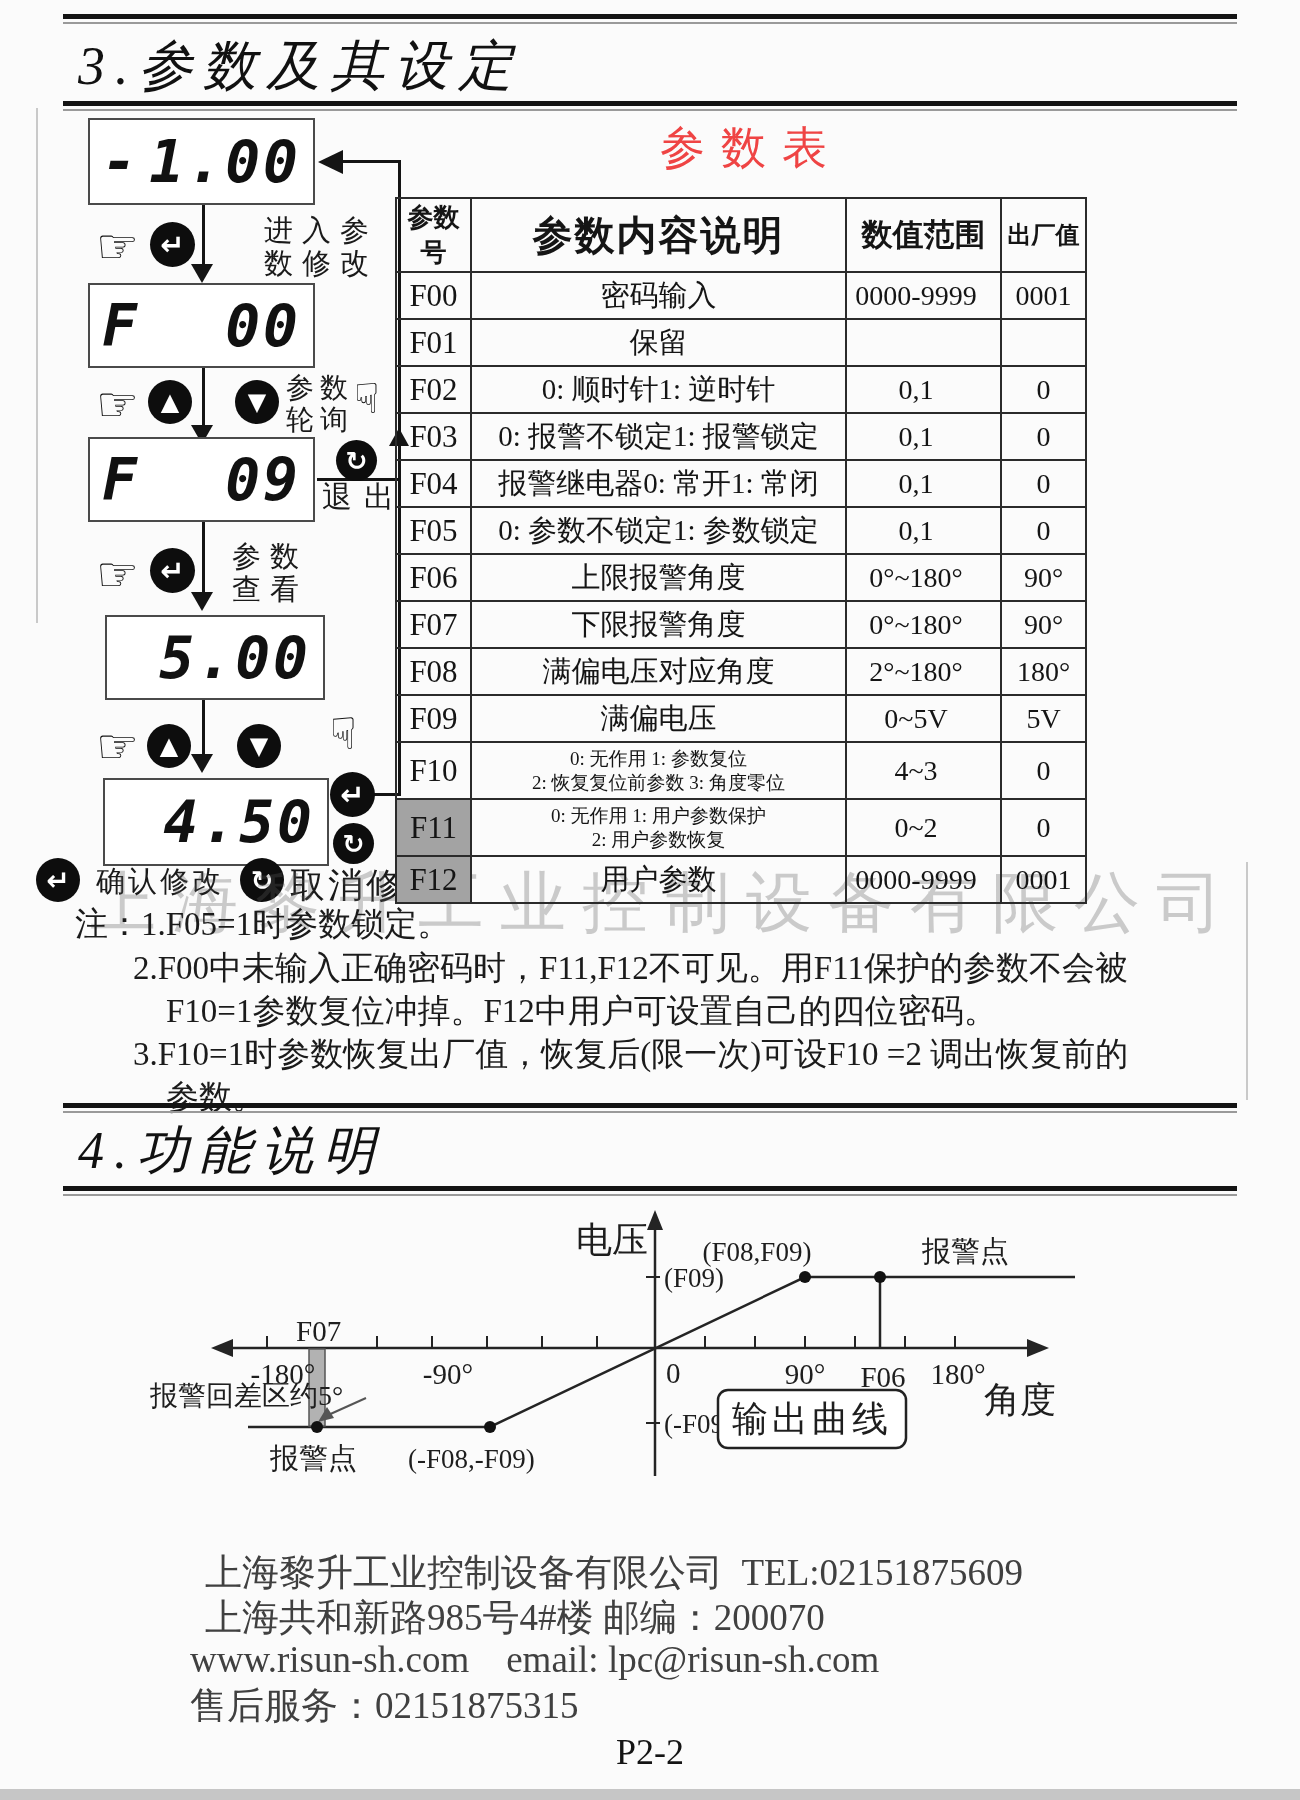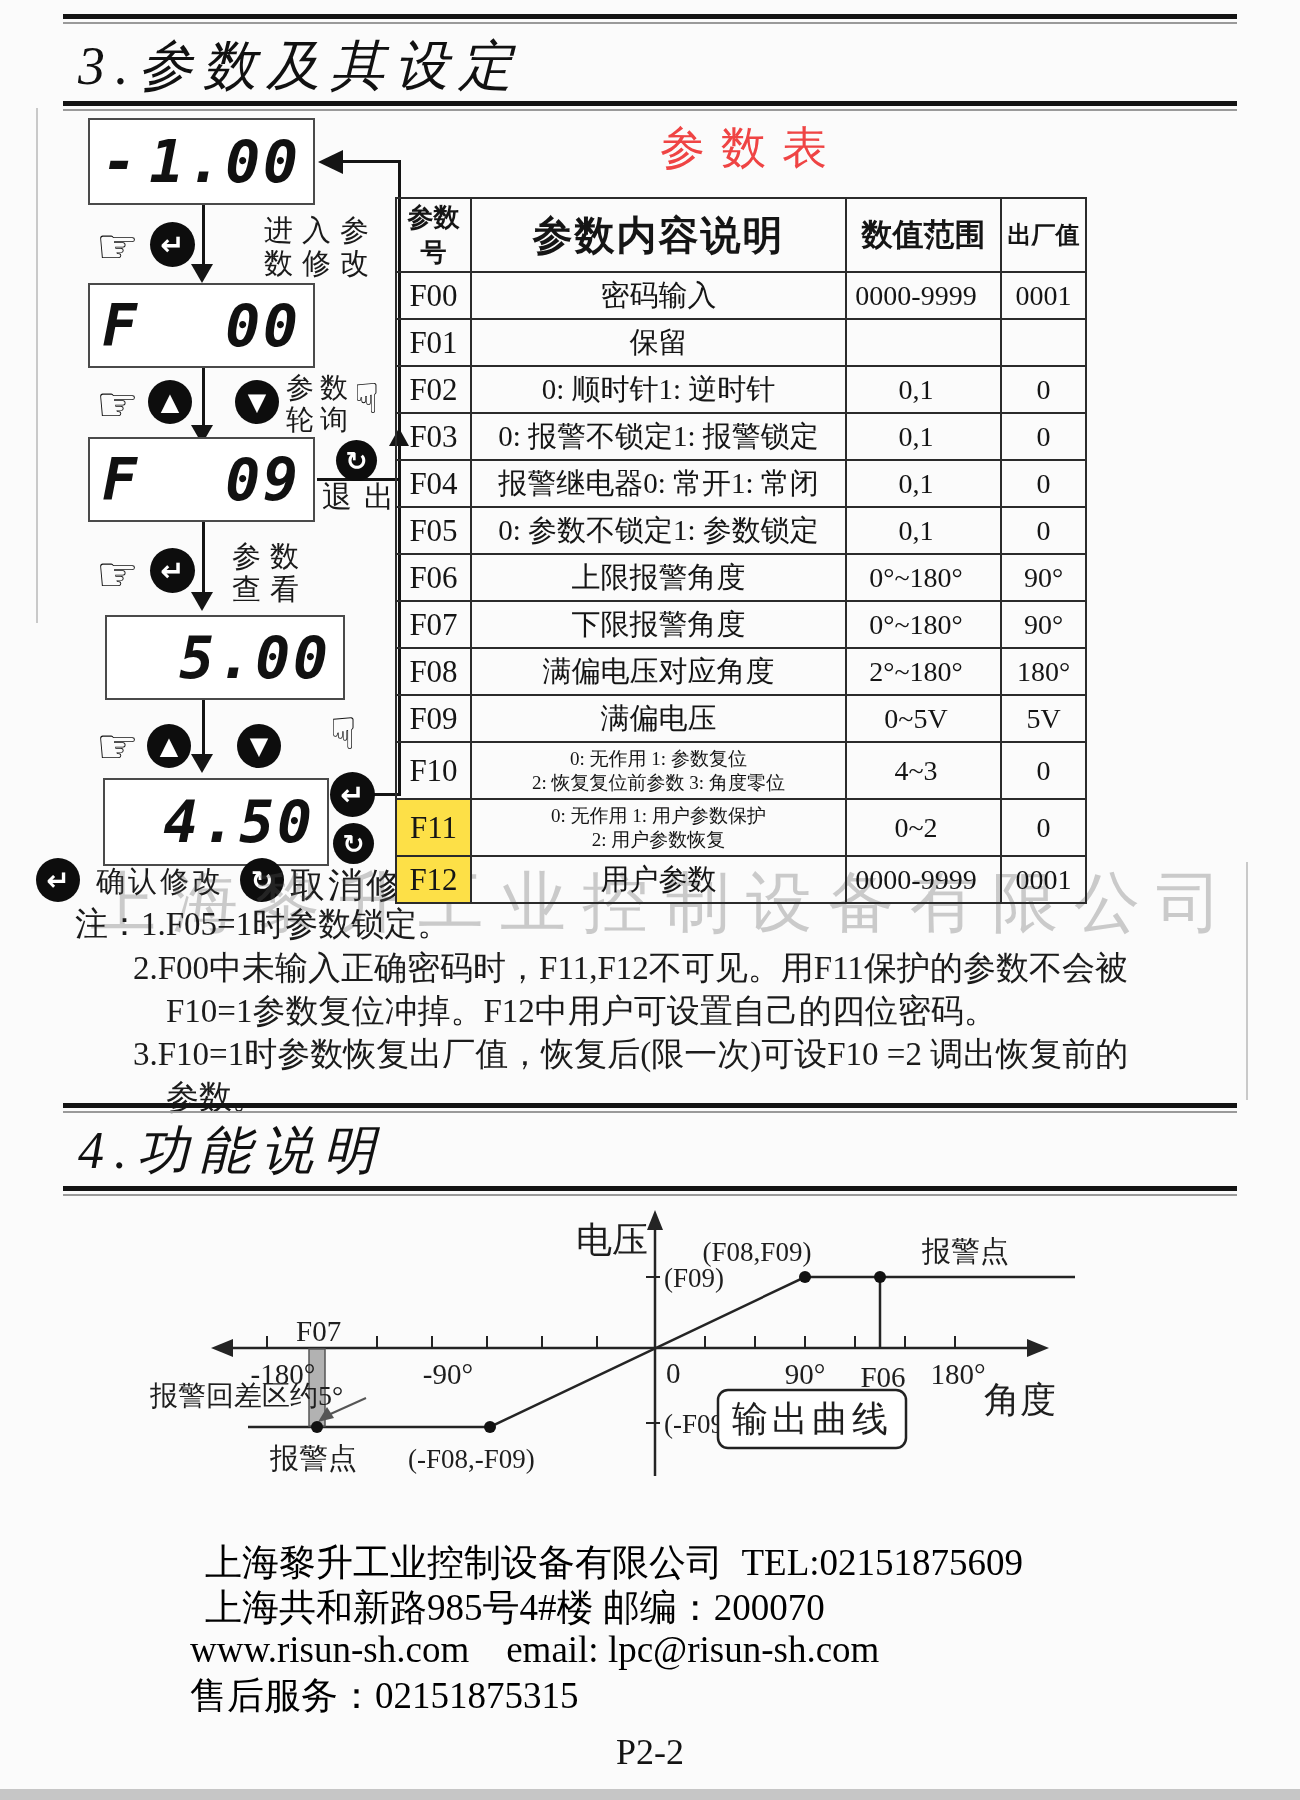--- a/index.html
+++ b/index.html
@@ -39,28 +39,28 @@
   .ptable thead tr{height:48px;}
   .ptable tbody tr{height:47px;}
   .ptable tbody tr.small-row{height:57px;}
   .col-id{width:75px;}  .col-desc{width:375px;} .col-range{width:155px;} .col-def{width:85px;}
   .h-id{font-size:26px;} .h-desc{font-size:40px;letter-spacing:2px;} .h-range{font-size:31px;} .h-def{font-size:24px;}
   .c-id{font-size:31px;}
   .c-desc{font-size:29px;}
   .c-desc.small{font-size:19px;line-height:1.25;}
   .c-range{font-size:28px;text-align:right;padding-right:16px;border-radius:19px;}
   .c-def{font-size:28px;}
-  .shaded{background:#fde047;}
+  .shaded{background:#a3a3a3;}
   
   .note{position:absolute;font-size:33px;color:#1b1b1b;}
   .watermark{position:absolute;left:90px;top:858px;font-size:66px;letter-spacing:16px;
              color:rgba(90,90,90,0.30);white-space:nowrap;}
   .scan{position:absolute;background:#a8a8a8;opacity:.6;}
   
-  .foot{position:absolute;font-size:37px;color:#000000;}
+  .foot{position:absolute;font-size:37px;color:#404040;margin-top:10px;}
   .pagenum{position:absolute;left:0;top:1731px;width:1300px;text-align:center;font-size:36px;color:#141414;}
   .bottombar{position:absolute;left:0;top:1789px;width:1300px;height:11px;background:#c6c6c6;}
 </style>
 </head>
 <body>
 
 <div class="page">
 
   <div class="hr" style="top:14px">
       <div class="a"></div>
@@ -131,21 +131,21 @@
   <div class="arr-down" style="left:191px;top:592px;"></div>
   <div class="hand" style="left:96px;top:550px;font-size:48px;">☞</div>
   <div class="btn" style="left:150px;top:548px;width:45px;height:45px;font-size:29px;">
       <span>↵</span>
     </div>
   <div class="flabel" style="left:232px;top:540px;">
     <div>参数</div>
     <div>查看</div>
   </div>
 
-  <div class="lcd right" style="left:105px;top:615px;width:240px;height:85px;">
+  <div class="lcd right" style="left:105px;top:615px;width:220px;height:85px;">
     <span>5.00</span>
   </div>
 
   <div class="vline" style="left:202px;top:700px;height:58px;"></div>
   <div class="arr-down" style="left:191px;top:754px;"></div>
   <div class="hand" style="left:96px;top:722px;font-size:48px;">☞</div>
   <div class="btn" style="left:147px;top:724px;width:44px;height:44px;font-size:24px;">
       <span>▲</span>
     </div>
   <div class="btn" style="left:237px;top:724px;width:44px;height:44px;font-size:24px;">

